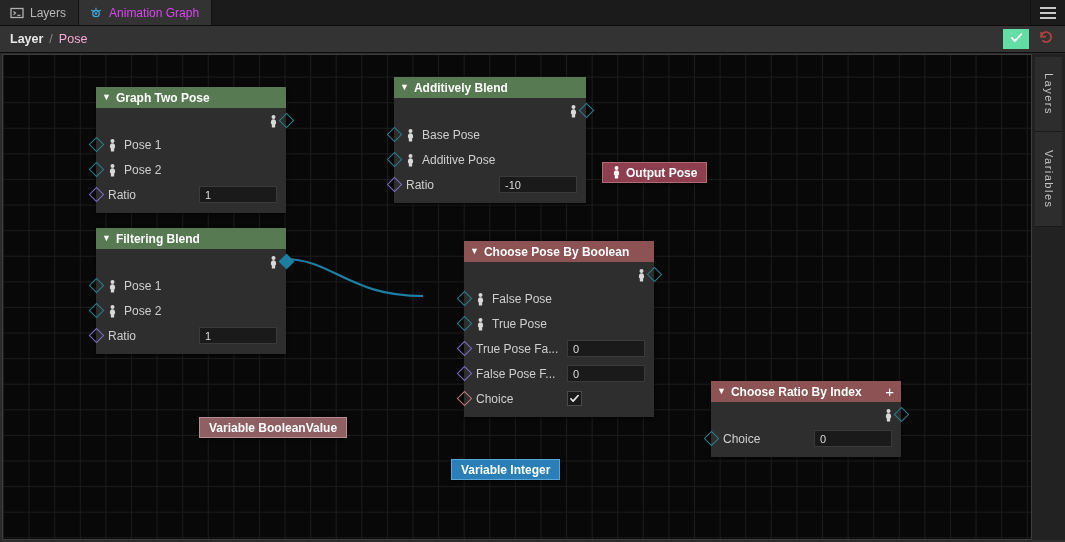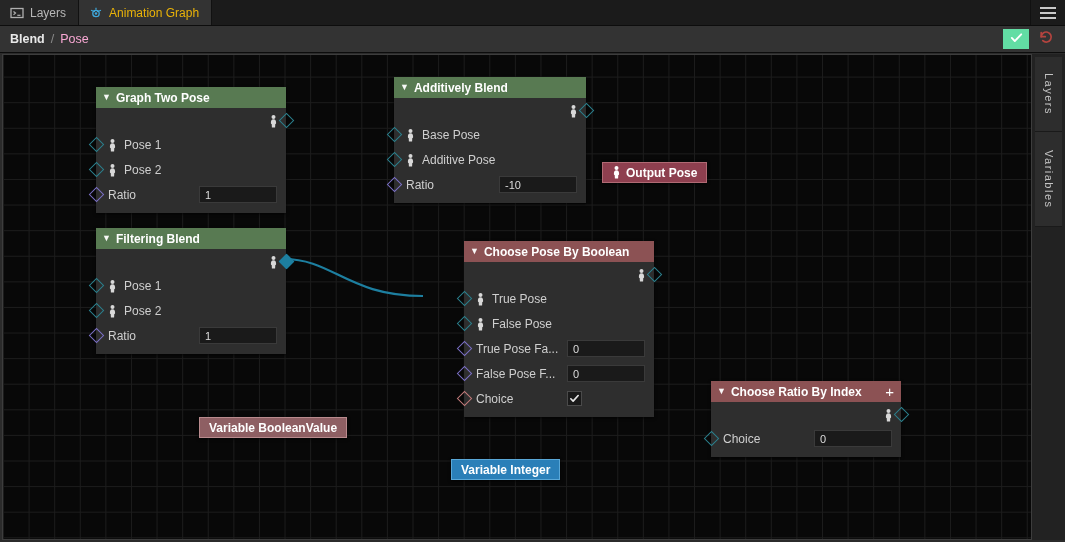--- a/index.html
+++ b/index.html
@@ -18,21 +18,21 @@
     border-bottom: 1px solid #0d0d0d;
   }
   .tab {
     display: flex; align-items: center; gap: 6px;
     padding: 0 12px 0 10px;
     font-size: 12px; color: #b8b8b8;
     background: #262626;
     border-right: 1px solid #111;
     cursor: default; position: relative;
   }
-  .tab.active { background: #333333; color: #eab308; align-items: center; }
+  .tab.active { background: #333333; color: #d946ef; align-items: center; }
   .tab .ticon { width: 14px; height: 14px; display: block; flex: 0 0 14px; }
   #tabspacer { flex: 1 1 auto; background: #1b1b1b; border-right: 1px solid #111; }
   #hamburger {
     width: 34px; display: flex; flex-direction: column;
     align-items: center; justify-content: center; gap: 3px;
     background: #1b1b1b; cursor: pointer;
   }
   #hamburger i { display: block; width: 16px; height: 2px; background: #c9c9c9; }
 
   
@@ -166,21 +166,21 @@
 
   <div id="hamburger">
     <i></i>
       <i></i>
       <i></i>
   </div>
 </div>
 
 <div id="crumbbar">
   <div id="crumb">
-    <span class="c-root">Blend</span>
+    <span class="c-root">Layer</span>
     <span class="c-sep">/</span>
     <span class="c-leaf">Pose</span>
   </div>
   <div id="crumbtools">
     <div id="apply-btn">
       <span>
         <svg viewBox="0 0 16 16" width="15" height="15">
             <path d="M3 8.4l3.2 3.4L13 4.6" fill="none" stroke="#ffffff" stroke-width="2" stroke-linecap="round" stroke-linejoin="round"></path>
           </svg>
       </span>
@@ -358,31 +358,31 @@
         <span class="port pose" style="right:-5.5px; position:absolute; top:7px;"></span>
       </div>
       <div class="row">
         <span class="port pose inl" style="top:7px;"></span>
         <span class="pico">
           <svg viewBox="0 0 9 13" width="9" height="13">
               <circle cx="4.5" cy="2.1" r="2" fill="#d8d8d8"></circle>
               <path d="M4.5 4.2c-2 0-2.6 1.6-2.6 3.5 0 1 .3 1.4.8 1.4l.2 3.5h3.2l.2-3.5c.5 0 .8-.4.8-1.4 0-1.9-.6-3.5-2.6-3.5z" fill="#d8d8d8"></path>
             </svg>
         </span>
+        <span class="rlabel">False Pose</span>
+      </div>
+      <div class="row">
+        <span class="port pose inl" style="top:7px;"></span>
+        <span class="pico">
+          <svg viewBox="0 0 9 13" width="9" height="13">
+              <circle cx="4.5" cy="2.1" r="2" fill="#d8d8d8"></circle>
+              <path d="M4.5 4.2c-2 0-2.6 1.6-2.6 3.5 0 1 .3 1.4.8 1.4l.2 3.5h3.2l.2-3.5c.5 0 .8-.4.8-1.4 0-1.9-.6-3.5-2.6-3.5z" fill="#d8d8d8"></path>
+            </svg>
+        </span>
         <span class="rlabel">True Pose</span>
-      </div>
-      <div class="row">
-        <span class="port pose inl" style="top:7px;"></span>
-        <span class="pico">
-          <svg viewBox="0 0 9 13" width="9" height="13">
-              <circle cx="4.5" cy="2.1" r="2" fill="#d8d8d8"></circle>
-              <path d="M4.5 4.2c-2 0-2.6 1.6-2.6 3.5 0 1 .3 1.4.8 1.4l.2 3.5h3.2l.2-3.5c.5 0 .8-.4.8-1.4 0-1.9-.6-3.5-2.6-3.5z" fill="#d8d8d8"></path>
-            </svg>
-        </span>
-        <span class="rlabel">False Pose</span>
       </div>
       <div class="row">
         <span class="port float inl" style="top:7px;"></span>
         <span class="rlabel">True Pose Fa...</span>
         <span class="field" style="position:absolute; left:103px; width:78px;">0</span>
       </div>
       <div class="row">
         <span class="port float inl" style="top:7px;"></span>
         <span class="rlabel">False Pose F...</span>
         <span class="field" style="position:absolute; left:103px; width:78px;">0</span>

